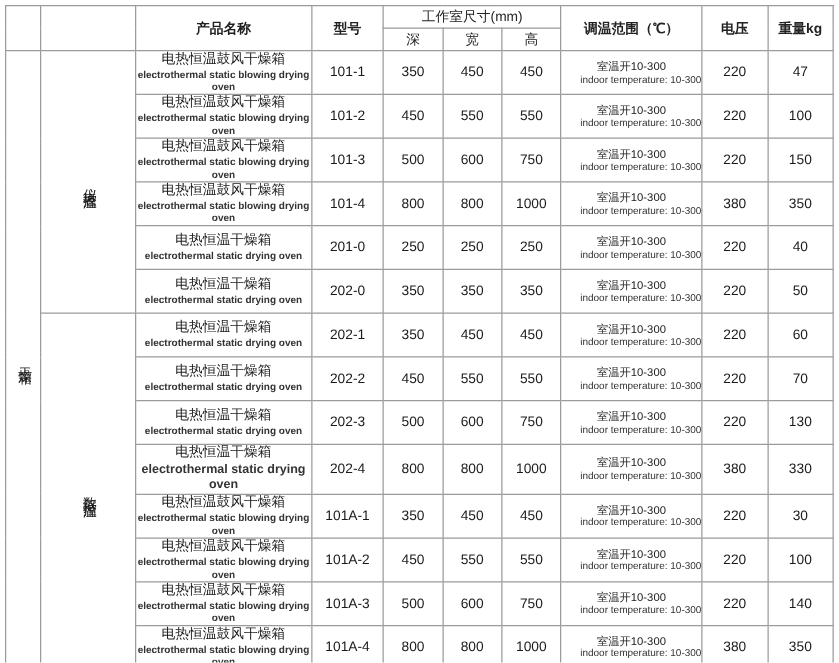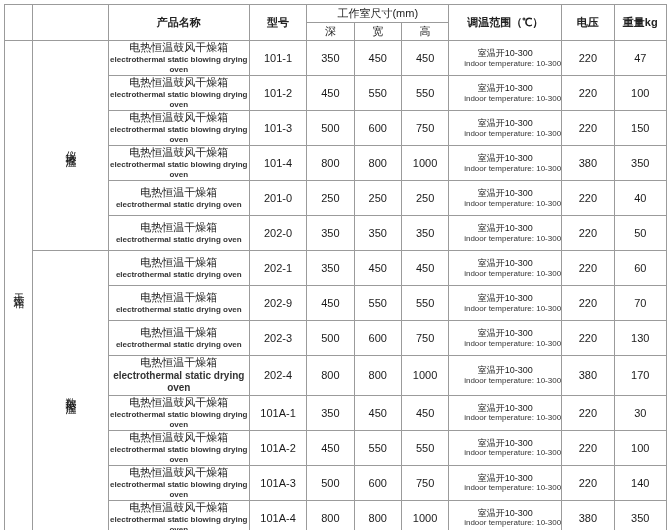--- a/index.html
+++ b/index.html
@@ -248,21 +248,21 @@
             <span class="temp-en">indoor temperature: 10-300</span>
           </td>
           <td class="cell num">220</td>
           <td class="cell num">60</td>
         </tr>
         <tr>
           <td class="cell">
             <span class="name-cn">电热恒温干燥箱</span>
             <span class="name-en">electrothermal static drying oven</span>
           </td>
-          <td class="cell num">202-9</td>
+          <td class="cell num">202-2</td>
           <td class="cell num">450</td>
           <td class="cell num">550</td>
           <td class="cell num">550</td>
           <td class="cell">
             <span class="temp-cn">室温开10-300</span>
             <span class="temp-en">indoor temperature: 10-300</span>
           </td>
           <td class="cell num">220</td>
           <td class="cell num">70</td>
         </tr>
@@ -289,21 +289,21 @@
           </td>
           <td class="cell num">202-4</td>
           <td class="cell num">800</td>
           <td class="cell num">800</td>
           <td class="cell num">1000</td>
           <td class="cell">
             <span class="temp-cn">室温开10-300</span>
             <span class="temp-en">indoor temperature: 10-300</span>
           </td>
           <td class="cell num">380</td>
-          <td class="cell num">170</td>
+          <td class="cell num">330</td>
         </tr>
         <tr>
           <td class="cell">
             <span class="name-cn">电热恒温鼓风干燥箱</span>
             <span class="name-en">electrothermal static blowing drying oven</span>
           </td>
           <td class="cell num">101A-1</td>
           <td class="cell num">350</td>
           <td class="cell num">450</td>
           <td class="cell num">450</td>

